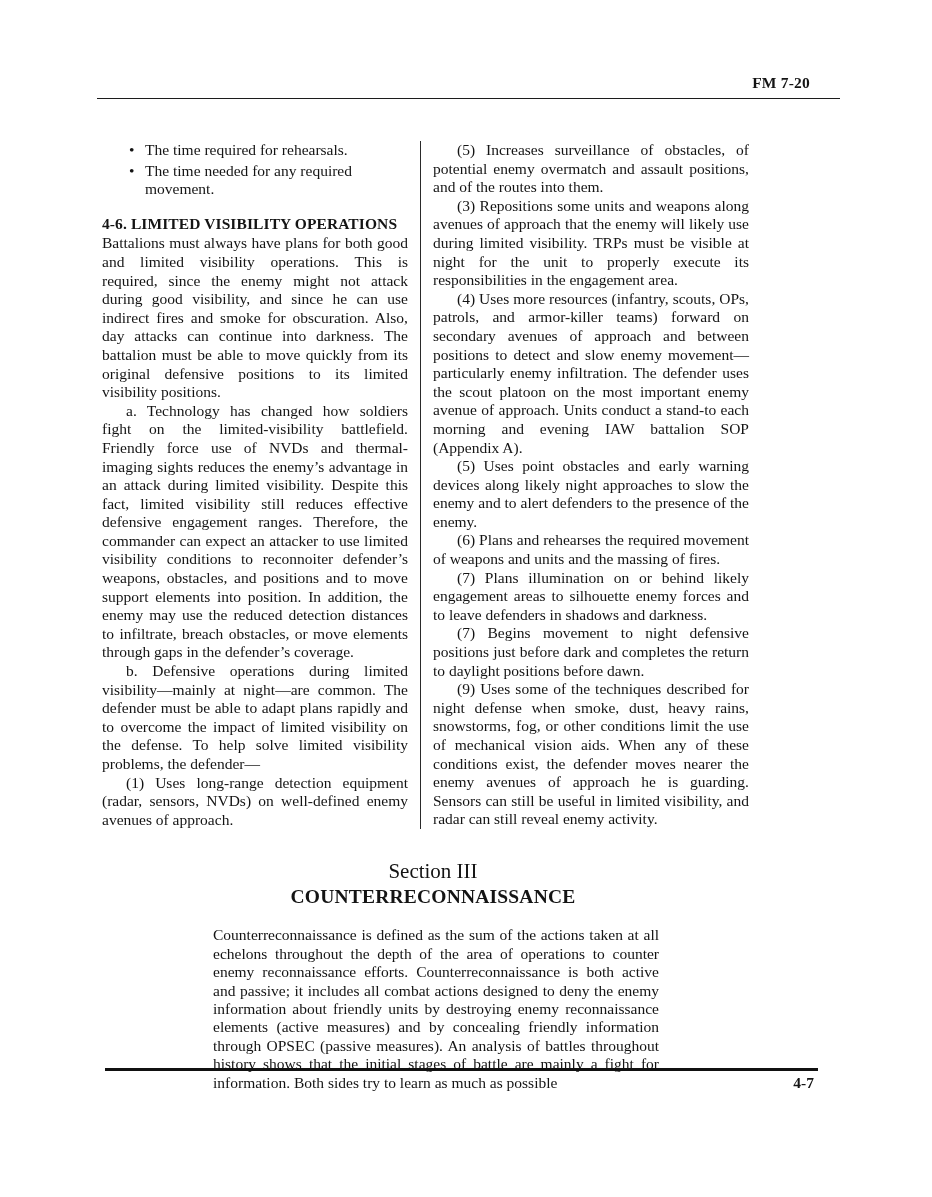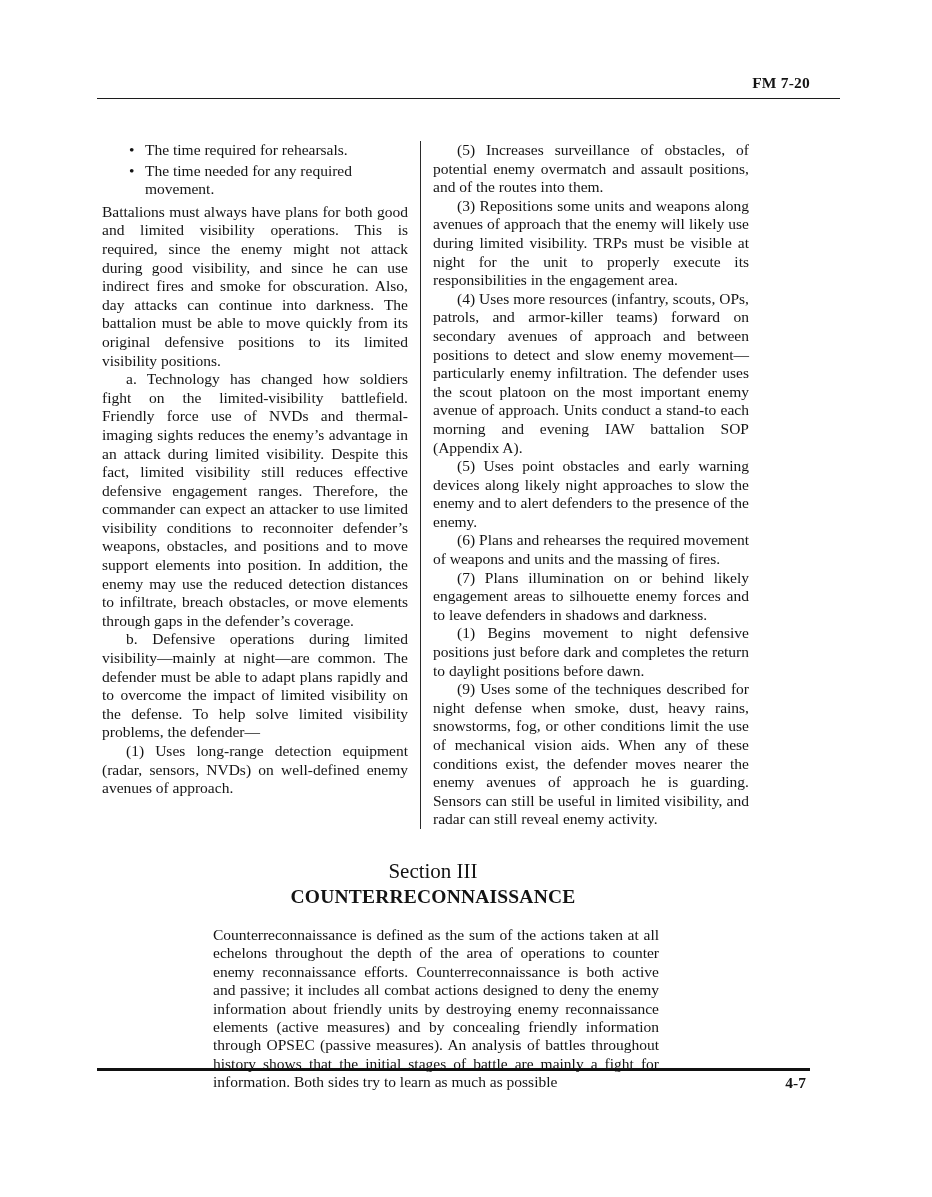--- a/index.html
+++ b/index.html
@@ -101,21 +101,21 @@
     margin-top: 18px;
     margin-left: 111px;
     width: 446px;
     text-align: justify;
     font-size: 15.5px;
     line-height: 18.4px;
   }
   
   .footer {
     position: absolute;
-    left: 0;
+    left: 8px;
     top: 1068px;
     width: 713px;
   }
   .footer-rule {
     height: 0;
     border-top: 3px solid #111111;
     width: 100%;
   }
   .page-number {
     text-align: right;
@@ -142,37 +142,38 @@
         <li>
           <span class="bullet-glyph">•</span>
           <span>The time required for rehearsals.</span>
         </li>
         <li>
           <span class="bullet-glyph">•</span>
           <span>The time needed for any required movement.</span>
         </li>
       </ul>
 
+      <div class="sec-heading">4-6. LIMITED VISIBILITY OPERATIONS</div>
 
       <p class="noindent">Battalions must always have plans for both good and limited visibility operations. This is required, since the enemy might not attack during good visibility, and since he can use indirect fires and smoke for obscuration. Also, day attacks can continue into darkness. The battalion must be able to move quickly from its original defensive positions to its limited visibility positions.</p>
       <p class="indent">a. Technology has changed how soldiers fight on the limited-visibility battlefield. Friendly force use of NVDs and thermal-imaging sights reduces the enemy’s advantage in an attack during limited visibility. Despite this fact, limited visibility still reduces effective defensive engagement ranges. Therefore, the commander can expect an attacker to use limited visibility conditions to reconnoiter defender’s weapons, obstacles, and positions and to move support elements into position. In addition, the enemy may use the reduced detection distances to infiltrate, breach obstacles, or move elements through gaps in the defender’s coverage.</p>
       <p class="indent">b. Defensive operations during limited visibility—mainly at night—are common. The defender must be able to adapt plans rapidly and to overcome the impact of limited visibility on the defense. To help solve limited visibility problems, the defender—</p>
       <p class="indent">(1) Uses long-range detection equipment (radar, sensors, NVDs) on well-defined enemy avenues of approach.</p>
     </div>
 
     <div class="col-divider"></div>
 
     <div class="col col-right">
       <p class="indent">(5) Increases surveillance of obstacles, of potential enemy overmatch and assault positions, and of the routes into them.</p>
       <p class="indent">(3) Repositions some units and weapons along avenues of approach that the enemy will likely use during limited visibility. TRPs must be visible at night for the unit to properly execute its responsibilities in the engagement area.</p>
       <p class="indent">(4) Uses more resources (infantry, scouts, OPs, patrols, and armor-killer teams) forward on secondary avenues of approach and between positions to detect and slow enemy movement—particularly enemy infiltration. The defender uses the scout platoon on the most important enemy avenue of approach. Units conduct a stand-to each morning and evening IAW battalion SOP (Appendix A).</p>
       <p class="indent">(5) Uses point obstacles and early warning devices along likely night approaches to slow the enemy and to alert defenders to the presence of the enemy.</p>
       <p class="indent">(6) Plans and rehearses the required movement of weapons and units and the massing of fires.</p>
       <p class="indent">(7) Plans illumination on or behind likely engagement areas to silhouette enemy forces and to leave defenders in shadows and darkness.</p>
-      <p class="indent">(1) Begins movement to night defensive positions just before dark and completes the return to daylight positions before dawn.</p>
+      <p class="indent">(7) Begins movement to night defensive positions just before dark and completes the return to daylight positions before dawn.</p>
       <p class="indent">(9) Uses some of the techniques described for night defense when smoke, dust, heavy rains, snowstorms, fog, or other conditions limit the use of mechanical vision aids. When any of these conditions exist, the defender moves nearer the enemy avenues of approach he is guarding. Sensors can still be useful in limited visibility, and radar can still reveal enemy activity.</p>
     </div>
 
   </div>
 
   <div class="section-block">
     <div class="section-label">Section III</div>
     <div class="section-title">COUNTERRECONNAISSANCE</div>
     <p class="section-intro">Counterreconnaissance is defined as the sum of the actions taken at all echelons throughout the depth of the area of operations to counter enemy reconnaissance efforts. Counterreconnaissance is both active and passive; it includes all combat actions designed to deny the enemy information about friendly units by destroying enemy reconnaissance elements (active measures) and by concealing friendly information through OPSEC (passive measures). An analysis of battles throughout history shows that the initial stages of battle are mainly a fight for information. Both sides try to learn as much as possible</p>
   </div>

